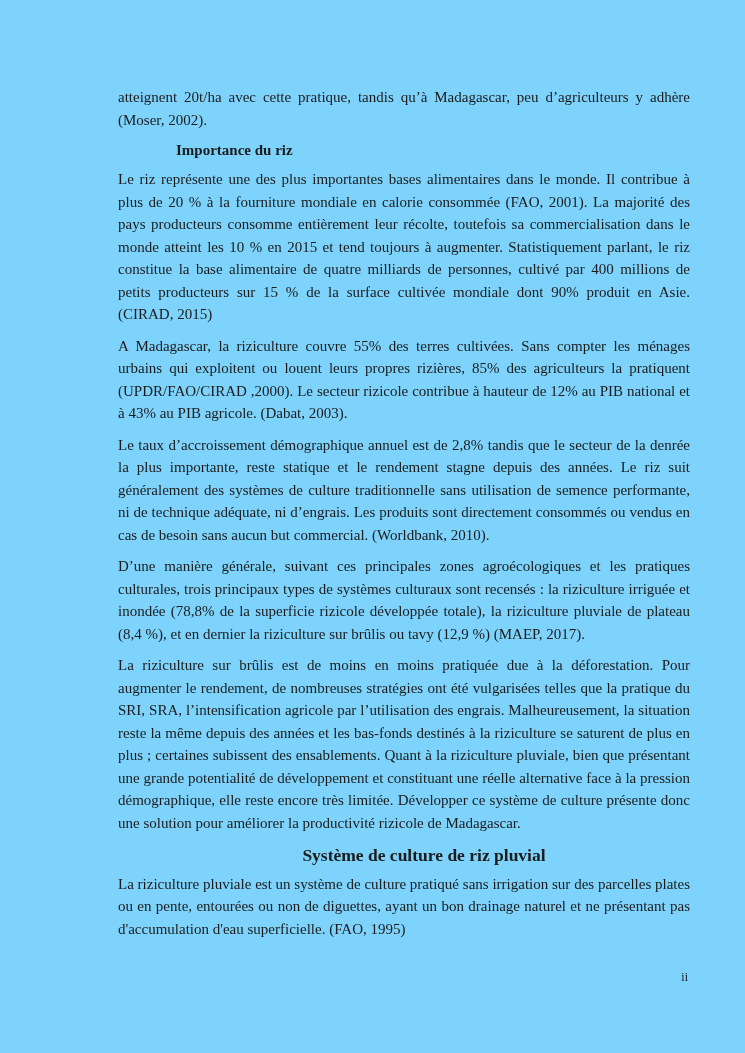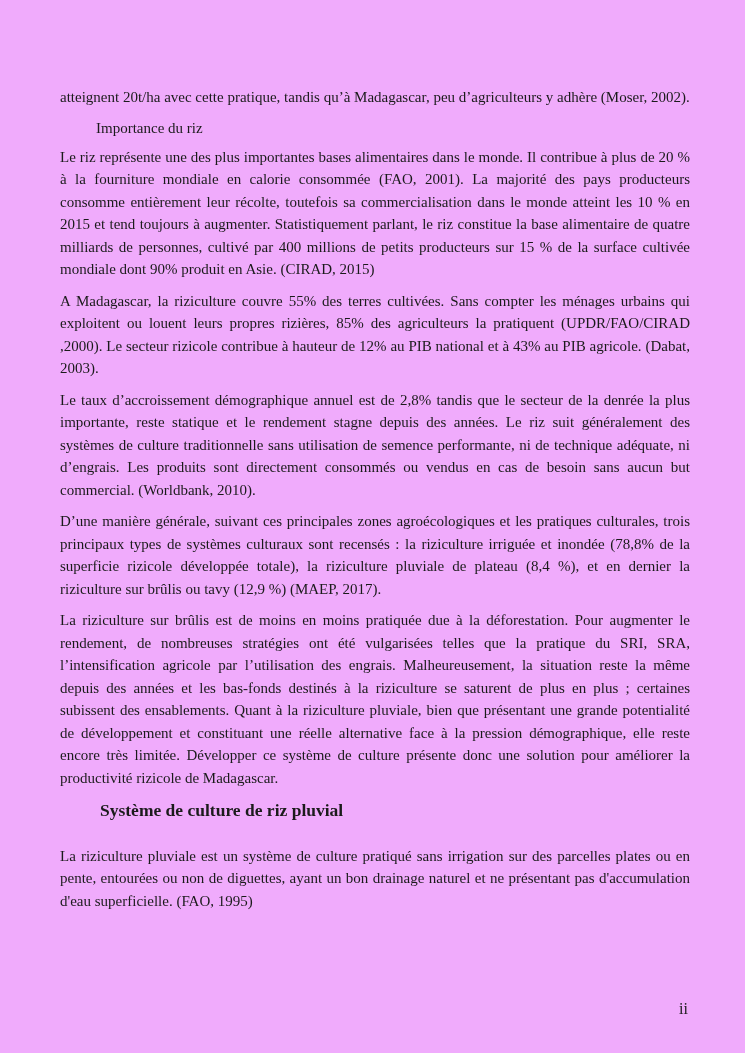--- a/index.html
+++ b/index.html
@@ -5,54 +5,53 @@
   html, body {
     margin: 0;
     padding: 0;
     background: #ffffff;
   }
   .page {
     position: relative;
     width: 745px;
     height: 1053px;
     margin: 0 auto;
-    background: #f0abfc;
+    background: #7dd3fc;
     box-sizing: border-box;
-    padding: 86px 55px 0 60px;
+    padding: 86px 55px 0 118px;
     font-family: "Liberation Serif", "DejaVu Serif", serif;
     font-size: 15px;
     line-height: 1.5;
     color: #1b1b1b;
     overflow: hidden;
   }
   .body-par {
     margin: 0 0 9px 0;
     text-align: justify;
   }
   .subheading {
     font-size: 15px;
-    font-weight: normal;
-    margin: 7px 0 7px 36px;
+    font-weight: bold;
+    margin: 7px 0 7px 58px;
     text-align: left;
     line-height: 1.4;
   }
   .section-heading {
     font-size: 17.5px;
     font-weight: bold;
-    margin: 10px 0 22px 40px;
-    text-align: left;
+    margin: 10px 0 5px 40px;
+    text-align: center;
     line-height: 1.35;
   }
   .page-number {
     position: absolute;
     top: 968px;
     right: 57px;
-    font-size: 16px;
+    font-size: 12px;
     color: #1b1b1b;
-    margin-top: 29px;
   }
 </style>
 </head>
 <body>
 
 <div class="page">
 
   <p class="body-par">atteignent 20t/ha avec cette pratique, tandis qu’à Madagascar, peu d’agriculteurs y adhère (Moser, 2002).</p>
 
   <h3 class="subheading">Importance du riz</h3>

